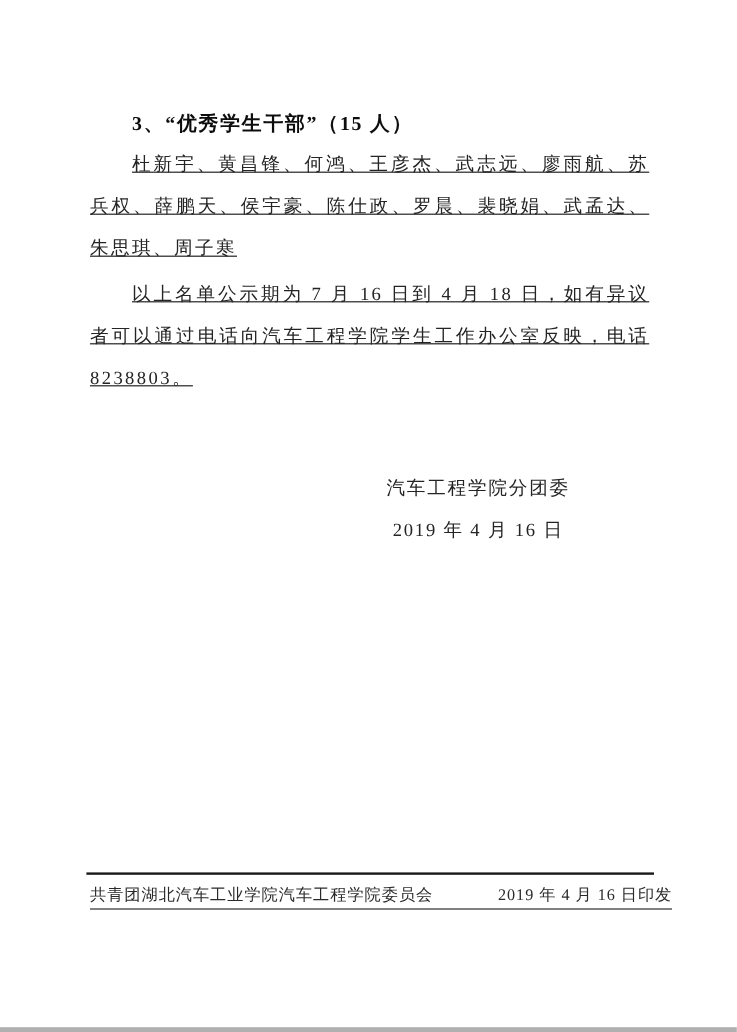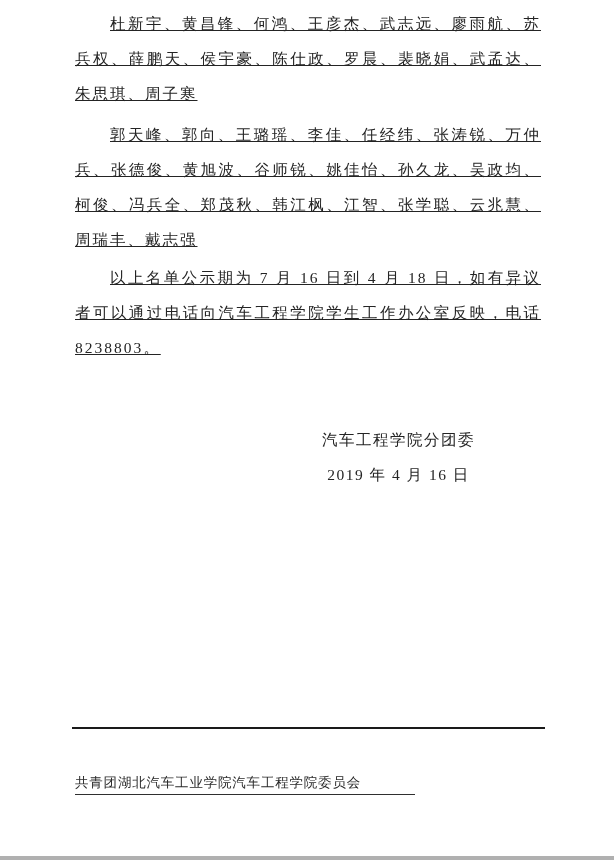--- a/index.html
+++ b/index.html
@@ -68,21 +68,20 @@
     left: 75px;
     right: 73px;
     top: 737px;
     display: flex;
     justify-content: space-between;
     align-items: baseline;
     font-size: 13.5px;
     letter-spacing: 0.8px;
     color: #2a2a2a;
     white-space: nowrap;
-    margin-top: 37px;
   }
   .footer-issuer {
     border-bottom: 1.5px solid #2f2f2f;
     padding-right: 54px;
     padding-bottom: 2px;
   }
   .footer-print-date {
     border-bottom: 1.5px solid #2f2f2f;
     padding-bottom: 2px;
     margin-right: 12px;
@@ -94,34 +93,35 @@
     bottom: 0;
     height: 4px;
     background: #b0b0b0;
   }
 </style>
 </head>
 <body>
 
 <div class="content">
 
+  <h3 class="sec-heading heading-3">3、“优秀学生干部”（15 人）</h3>
 
   <p class="names">杜新宇、黄昌锋、何鸿、王彦杰、武志远、廖雨航、苏兵权、薛鹏天、侯宇豪、陈仕政、罗晨、裴晓娟、武孟达、朱思琪、周子寒</p>
 
 
-  <p class="names">郭天峰、郭向、王璐瑶、李佳、任经纬、张涛锐、万仲兵、张德俊、黄旭波、谷师锐、姚佳怡、孙久龙、吴政均、柯俊、冯兵全、郑茂秋、韩江枫、江智、张学聪、云兆慧、周瑞丰、戴志强</p>
 
   <p class="notice">以上名单公示期为 7 月 16 日到 4 月 18 日，如有异议者可以通过电话向汽车工程学院学生工作办公室反映，电话 8238803。</p>
 
   <div class="signature-block">
     <div class="sig-line">汽车工程学院分团委</div>
     <div class="sig-line">2019 年 4 月 16 日</div>
   </div>
 
 </div>
 
 <div class="footer-rule"></div>
 
 <div class="footer-row">
   <span class="footer-issuer">共青团湖北汽车工业学院汽车工程学院委员会</span>
+  <span class="footer-print-date">2019 年 4 月 16 日印发</span>
 </div>
 
 <div class="page-bottom-edge"></div>
 
 </body></html>

